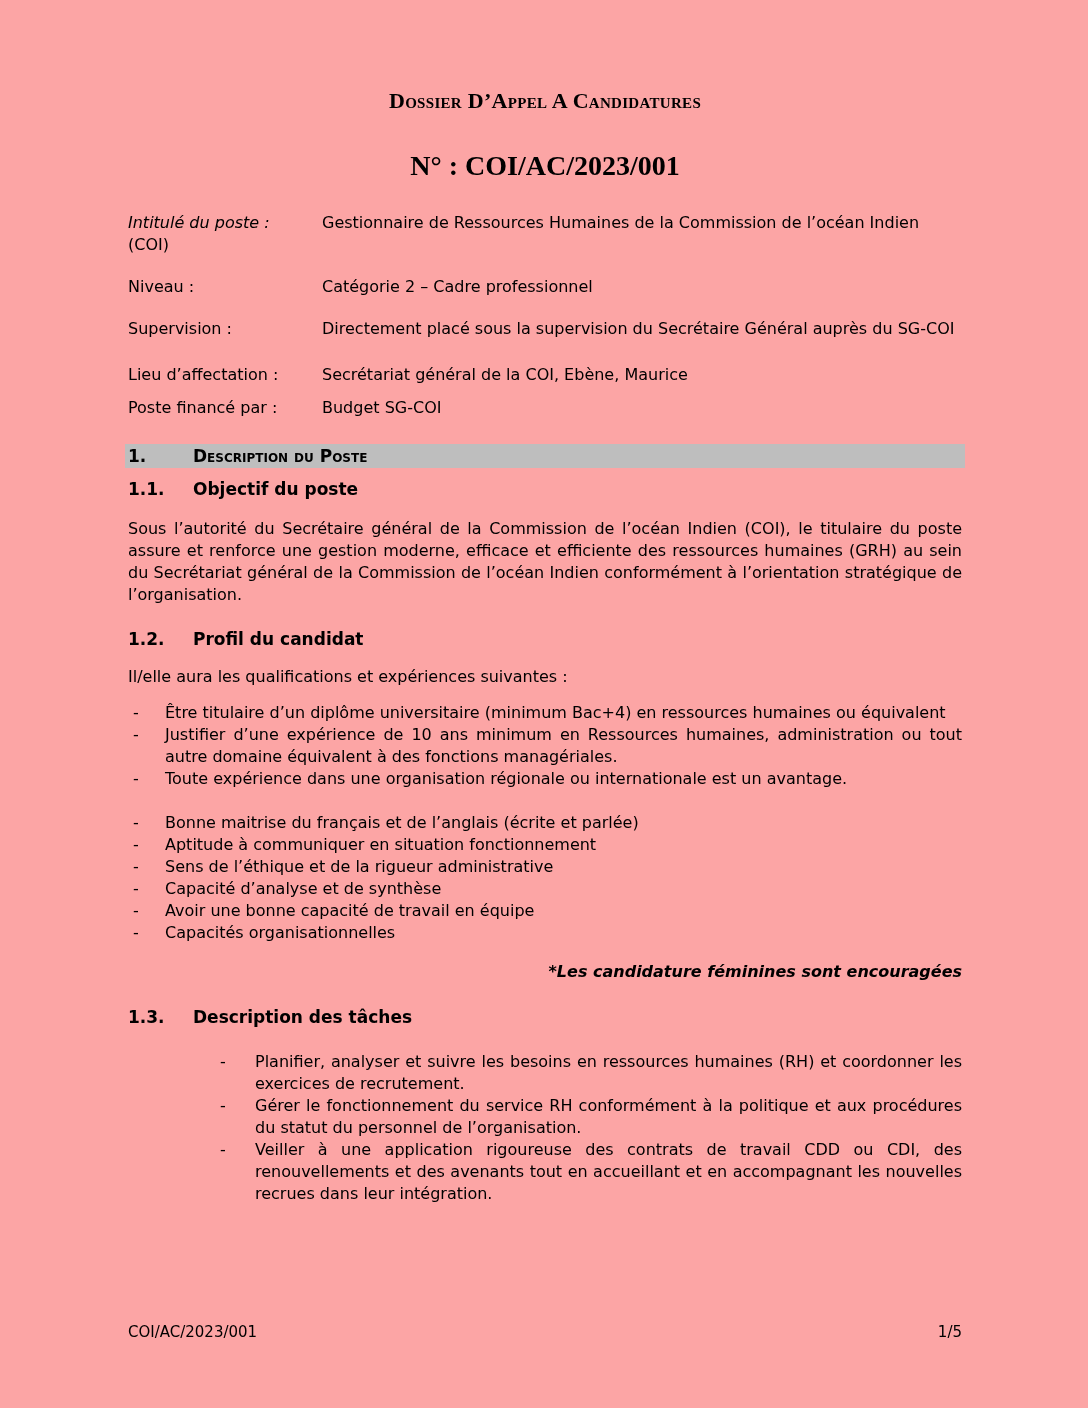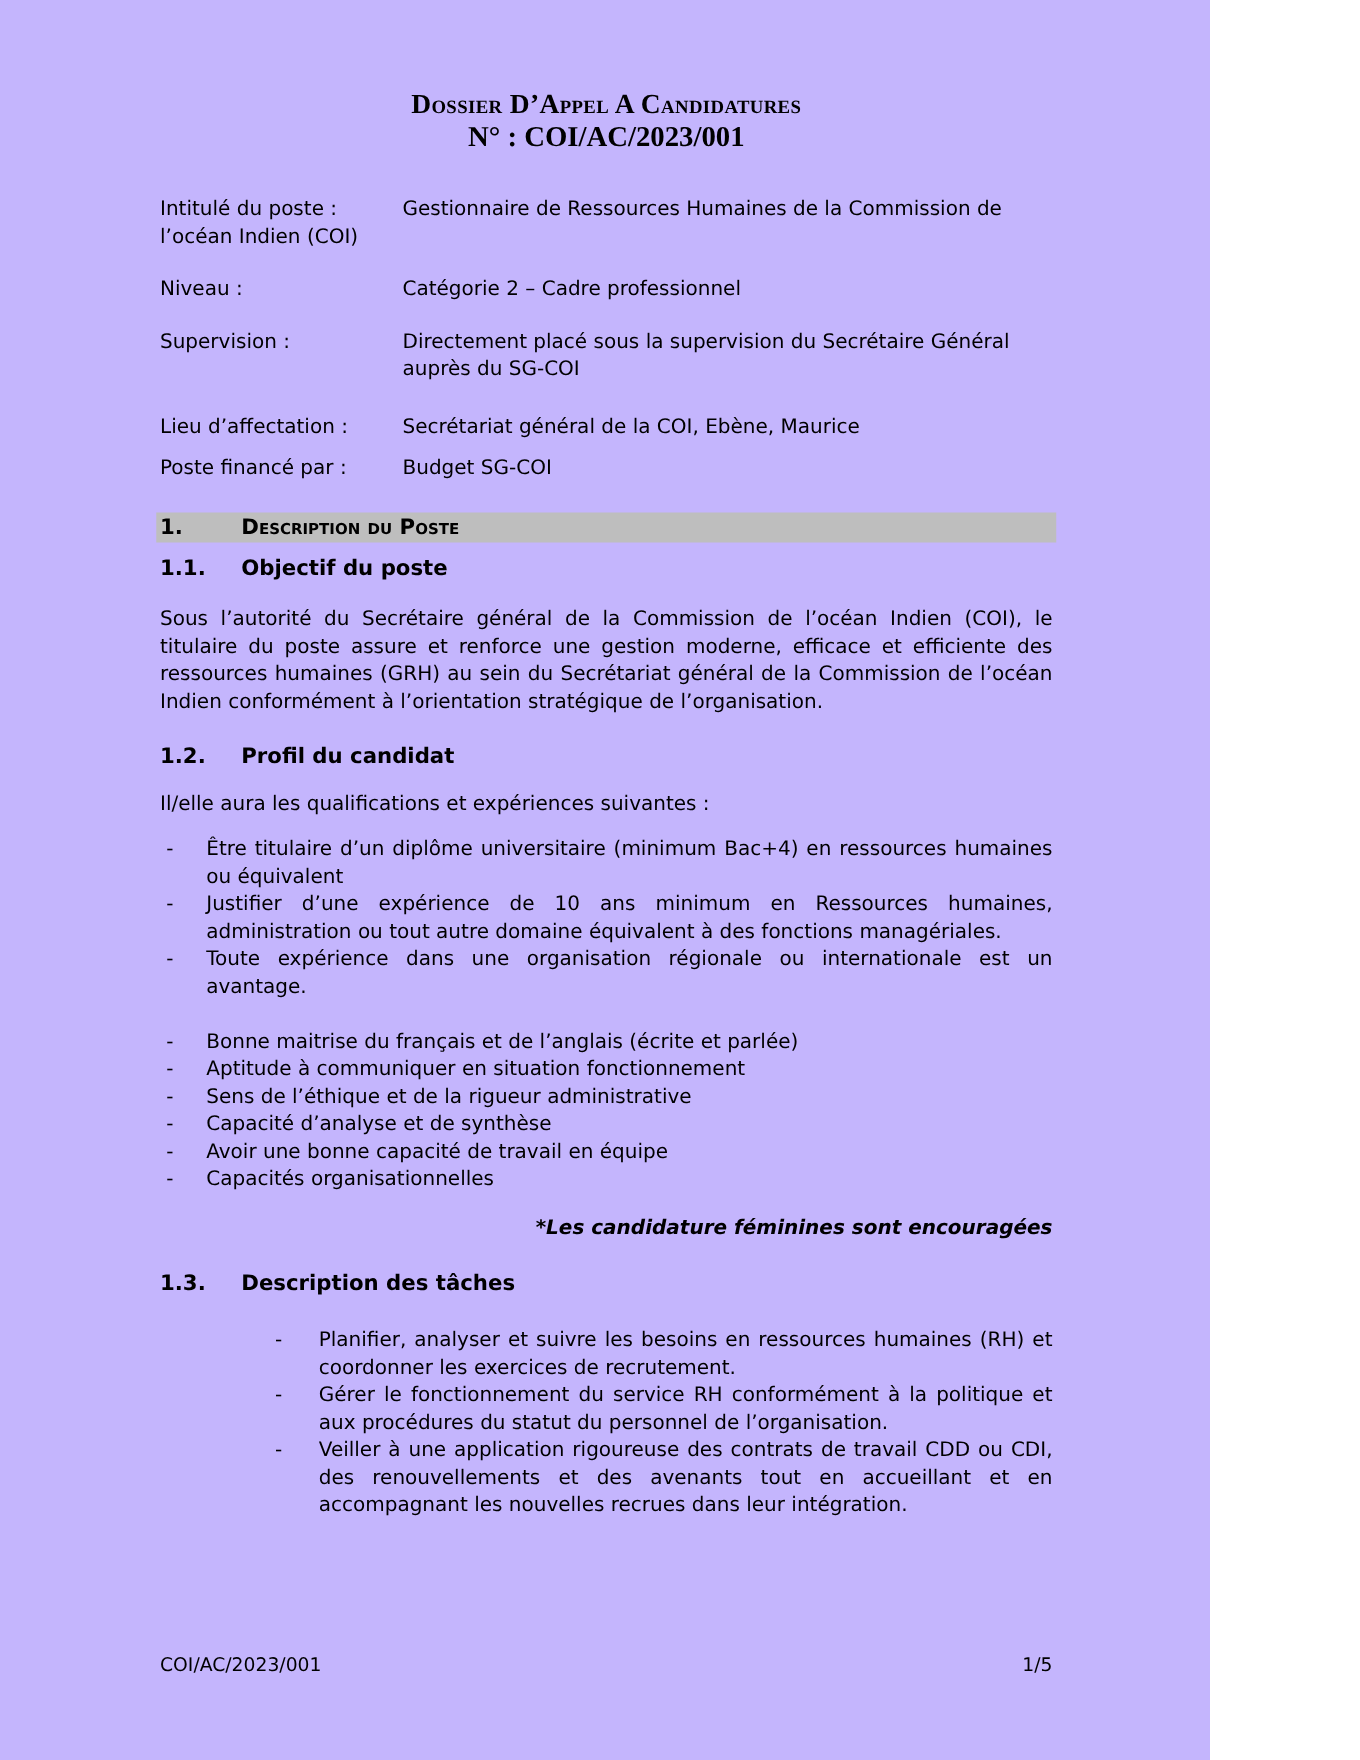--- a/index.html
+++ b/index.html
@@ -1,40 +1,40 @@
 <!DOCTYPE html>
 <html><head>
 <meta charset="utf-8">
 <style>
   html,body{margin:0;padding:0;background:#ffffff;}
   .page{
     position:relative;
-    width:968px;height:1408px;
-    background:#c4b5fd;color:#000;
+    width:1088px;height:1408px;
+    background:#fca5a5;color:#000;
     font-family:"DejaVu Sans",sans-serif;
     font-size:16px;line-height:22px;
     box-sizing:border-box;
-    padding:70px 126px 0 128px;
+    padding:88px 126px 0 128px;
     overflow:hidden;
   }
   
   .title1{
     font-family:"Liberation Serif","DejaVu Serif",serif;
     font-weight:bold;font-variant:small-caps;
     font-size:22px;line-height:26px;text-align:center;
     letter-spacing:0.3px;
   }
   .title2{
     font-family:"Liberation Serif","DejaVu Serif",serif;
-    font-weight:bold;font-size:23px;line-height:28px;text-align:center;
+    font-weight:bold;font-size:28px;line-height:28px;text-align:center;margin-top:38px;
   }
   
   .fields{margin-top:32px;}
   .field{margin-bottom:20px;}
-  .field .lbl-inline{display:inline-block;width:194px;vertical-align:top;}
+  .field .lbl-inline{display:inline-block;width:194px;vertical-align:top;font-style:italic;}
   .field-flex{display:flex;margin-bottom:20px;}
   .field-flex .lbl{flex:0 0 194px;}
   .field-flex .val{flex:1;}
   .mb-sup{margin-bottom:24px !important;}
   .mb-lieu{margin-bottom:11px !important;}
   
   .section-bar{
     margin:25px -3px 0 -3px;
     padding:1px 3px;
     background:#bebebe;

